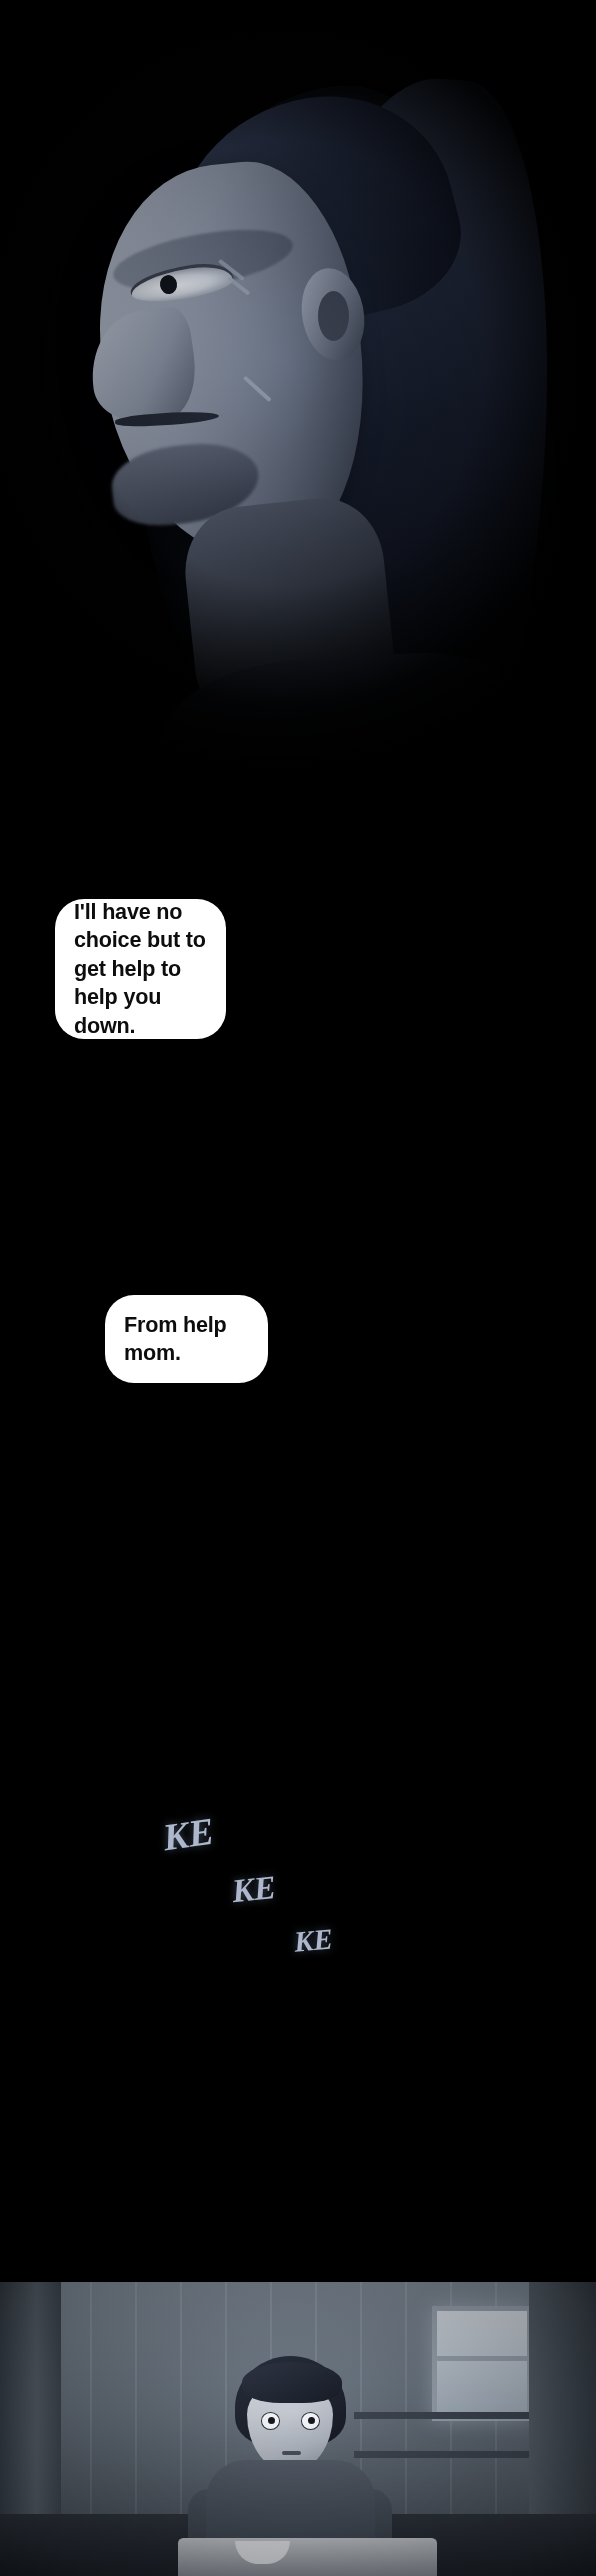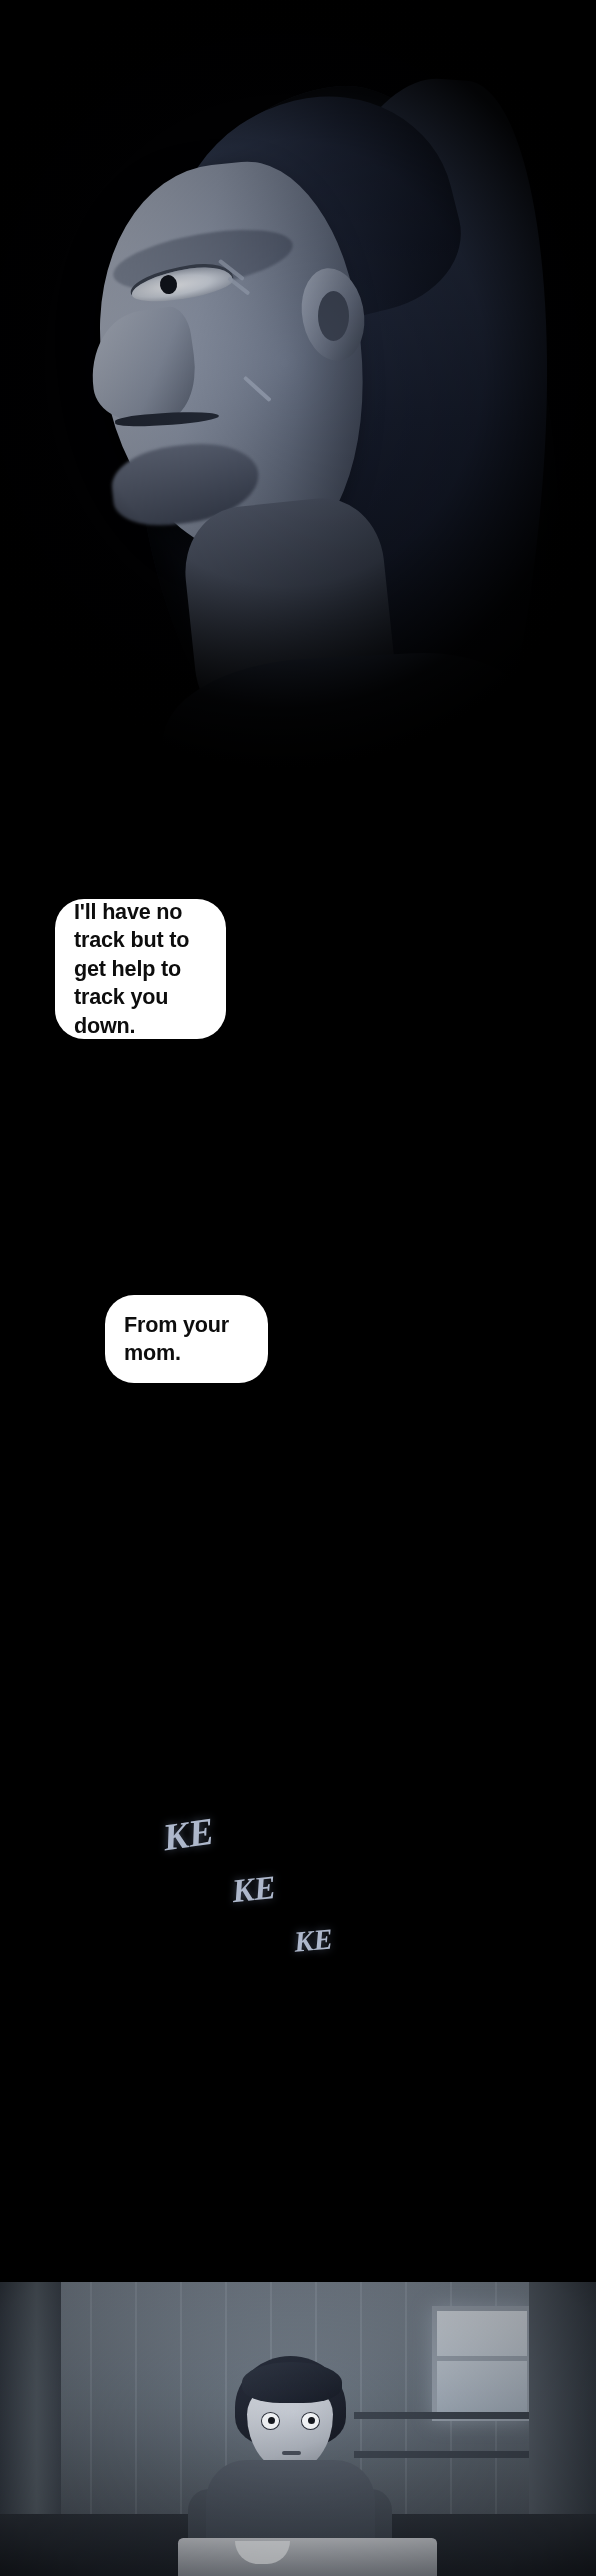--- a/index.html
+++ b/index.html
@@ -464,23 +464,23 @@
       <div class="scar-2"></div>
       <div class="scar-3"></div>
       <div class="ear"></div>
       <div class="ear-inner"></div>
       <div class="neck"></div>
       <div class="collar"></div>
     </div>
     <div class="portrait-vignette"></div>
   </div>
 
-  <div class="bubble bubble-1">I'll have no track but to get help to track you down.</div>
-
-  <div class="bubble bubble-2">From your mom.</div>
+  <div class="bubble bubble-1">I'll have no choice but to get help to help you down.</div>
+
+  <div class="bubble bubble-2">From help mom.</div>
 
   <div class="sfx sfx-1">KE</div>
   <div class="sfx sfx-2">KE</div>
   <div class="sfx sfx-3">KE</div>
 
   <div class="panel-room">
     <div class="room-wall"></div>
     <div class="room-window"></div>
     <div class="room-window-bar"></div>
     <div class="room-rail"></div>

